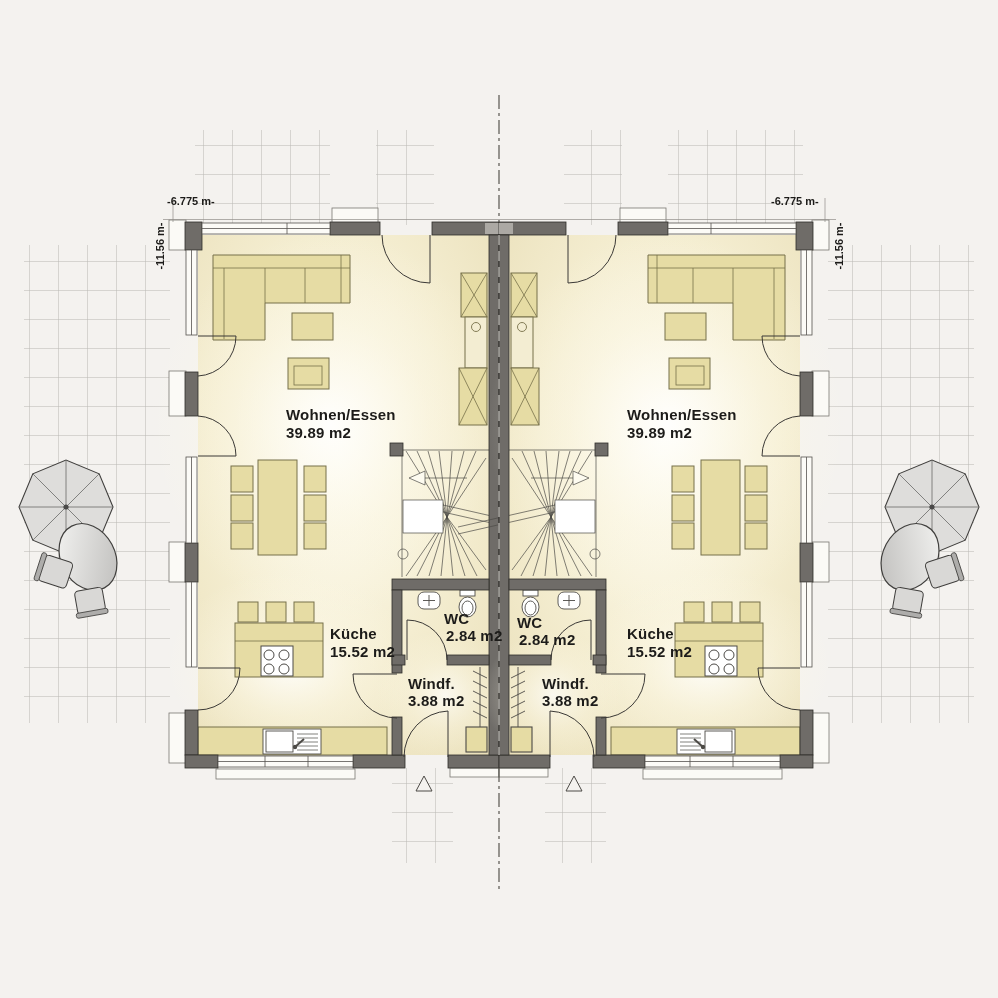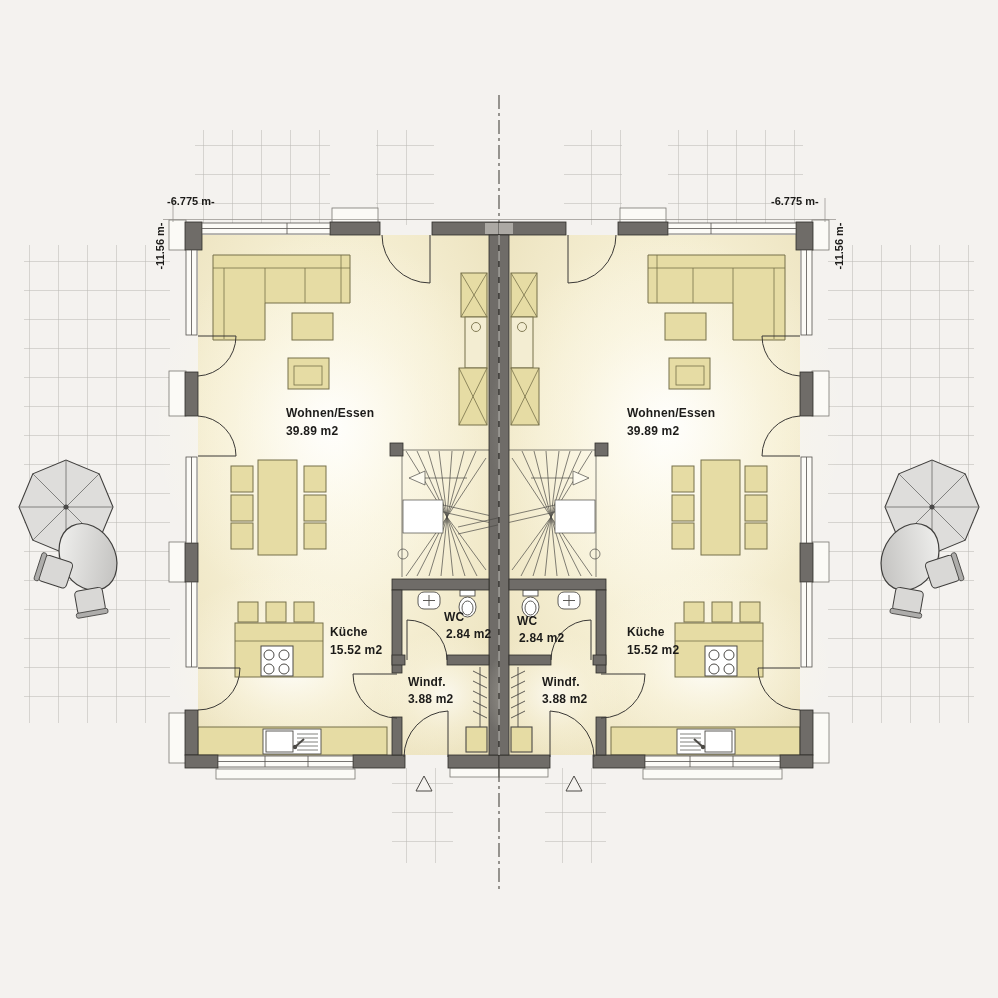--- a/index.html
+++ b/index.html
@@ -2,21 +2,21 @@
 <html><head>
 <meta charset="utf-8">
 <style>
   html,body{margin:0;padding:0;background:#e9e7e4;}
   .canvas{
     position:relative;width:998px;height:998px;background:#f4f2ef;
     font-family:"Liberation Sans", sans-serif;overflow:hidden;
   }
   svg{position:absolute;left:0;top:0;}
   .lbl{
-    position:absolute;font-size:12px;font-weight:700;color:#1c1b19;
+    position:absolute;font-size:15px;font-weight:700;color:#1c1b19;
     white-space:nowrap;letter-spacing:.2px;
   }
   .dim{
     position:absolute;font-size:11px;font-weight:700;color:#1c1b19;white-space:nowrap;text-align:center;
   }
   .dim-v{width:52px;text-align:center;transform:rotate(-90deg);}
   
   .l-wohnen{left:286px;top:406px}   .l-wohnen-a{left:286px;top:424px}
   .l-kueche{left:330px;top:625px}   .l-kueche-a{left:330px;top:643px}
   .l-wc{left:444px;top:610px}       .l-wc-a{left:446px;top:627px}

